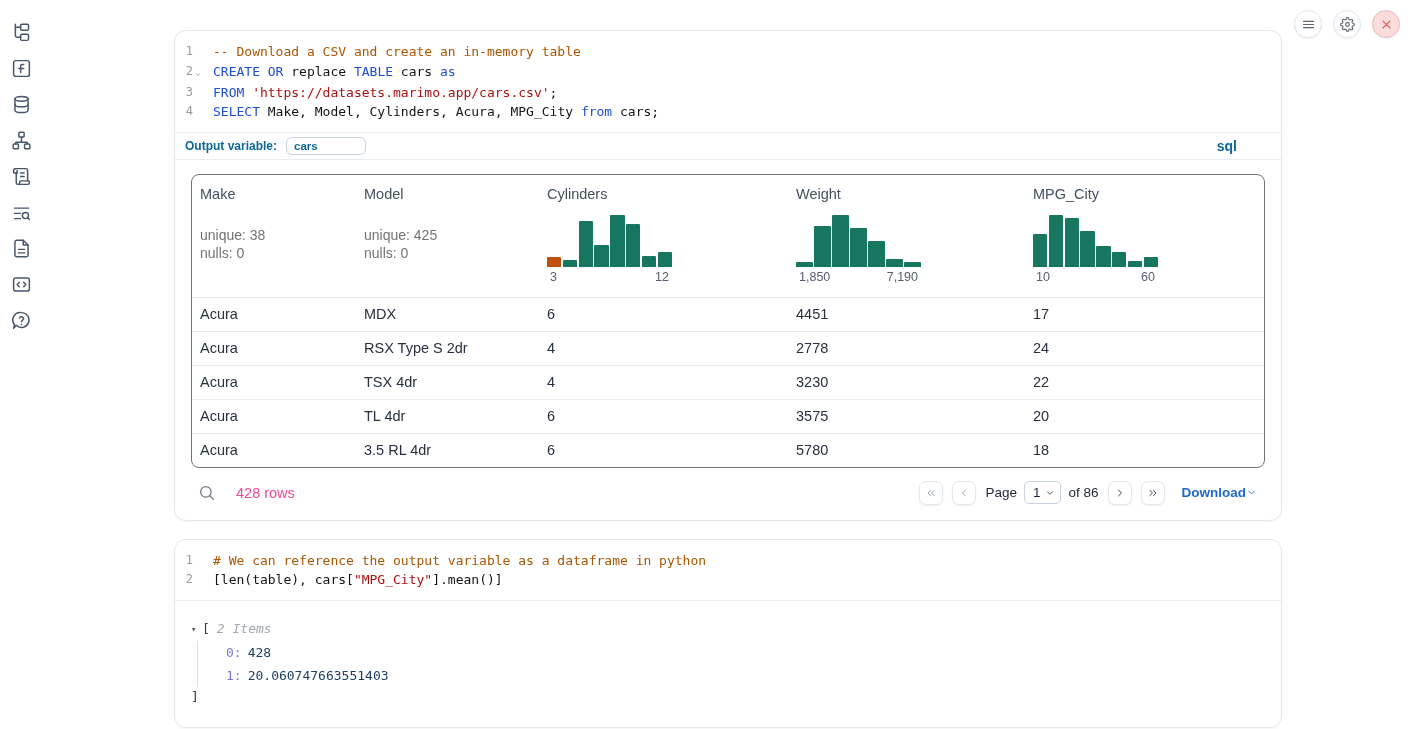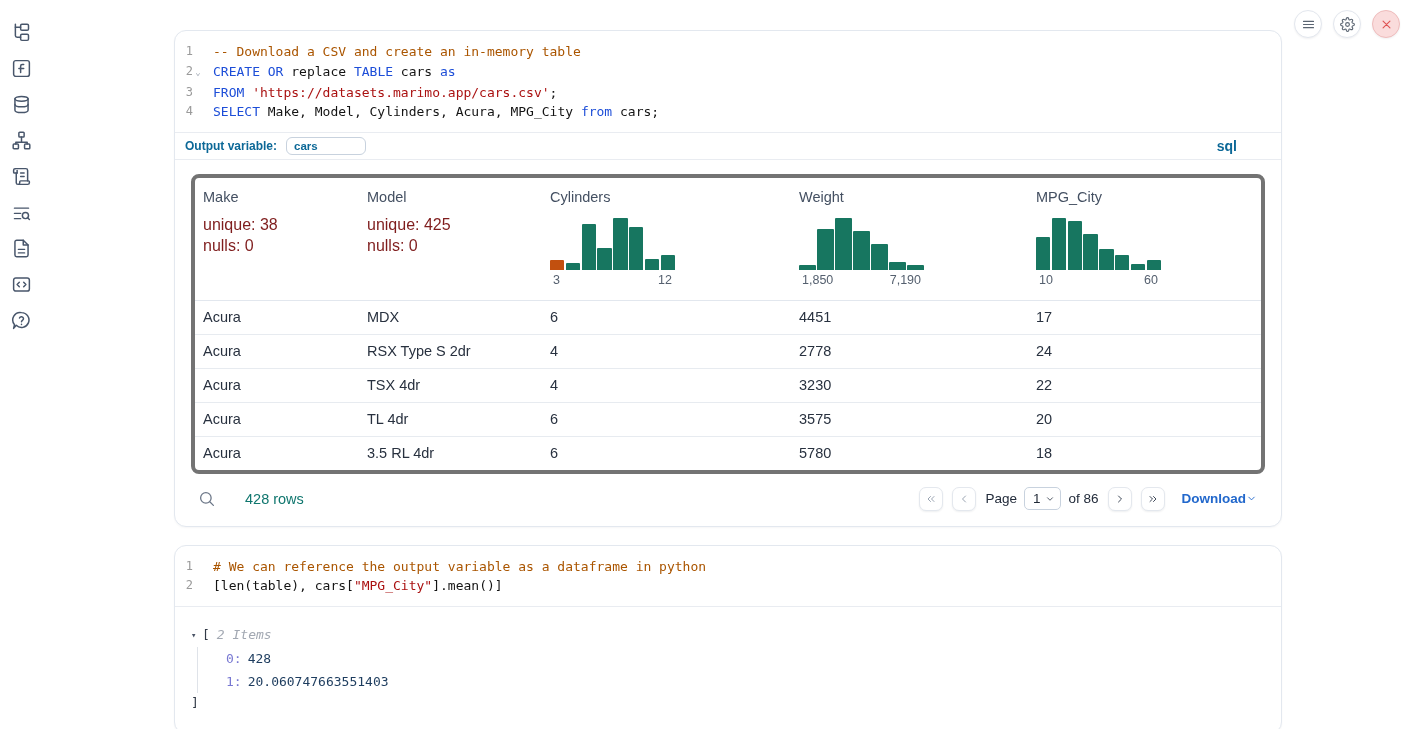--- a/index.html
+++ b/index.html
@@ -45,40 +45,40 @@
     border-top:1px solid #e9ecf1; border-bottom:1px solid #e9ecf1; }
   .outvar-label { font-size:12px; font-weight:700; color:#0c6897; }
   .outvar-input { margin-left:9px; width:80px; height:18px; border:1px solid #c8d2de;
     border-radius:6px; padding:0 7px; font-family:"Liberation Sans",sans-serif;
     font-size:11.5px; font-weight:700; color:#0c6897; outline:none; }
   .flex-spacer { flex:1; }
   .lang-badge { font-size:14px; font-weight:700; color:#0c6897; padding-right:34px; }
 
   
   .cell-output { padding:14px 16px 0; }
-  .table-panel { border:4px solid #737373; border-radius:8px; overflow:hidden; background:#fff; }
+  .table-panel { border:1px solid #737373; border-radius:8px; overflow:hidden; background:#fff; }
   .thead, .trow { display:grid; grid-template-columns:164px 183px 249px 237px 1fr; }
   .thead { border-bottom:1px solid #e2e7ee; }
   .th { padding:11px 8px 8px; }
   .th-name { font-size:14.5px; color:#445062; }
-  .stats { margin-top:9px; font-size:16px; color:#7f1d1d; line-height:1.35; }
+  .stats { margin-top:24px; font-size:14px; color:#737373; line-height:1.35; }
   .hist { margin-top:13px; width:125px; height:52px; display:flex; align-items:flex-end; gap:1.5px; }
   .hist .bar { flex:1; border-radius:1px 1px 0 0; }
   .hist-labels { width:125px; display:flex; justify-content:space-between;
     font-size:12.5px; color:#55606f; margin-top:3px; padding:0 3px 5px; }
   .trow { border-bottom:1px solid #e7ebf0; }
   .trow:last-child { border-bottom:none; }
   .td { padding:7px 8px; font-size:14.5px; color:#28313f; line-height:19px; }
 
   
   .table-footer { display:flex; align-items:center; padding:13px 8px 15px 7px; }
   .search-btn { display:flex; cursor:pointer; }
   .search-btn svg { width:18px; height:18px; stroke:#6b7687; fill:none;
     stroke-width:1.7; stroke-linecap:round; }
-  .row-count { margin-left:29px; font-size:14.5px; color:#0f766e; }
+  .row-count { margin-left:20px; font-size:14.5px; color:#ec4899; }
   .pg-btn { width:24px; height:24px; border:1px solid #e4e8ee; border-radius:7px;
     background:#fff; box-shadow:0 1px 2px rgba(16,24,40,.07); cursor:pointer;
     display:flex; align-items:center; justify-content:center; margin-left:9px; }
   .pg-btn svg { width:12px; height:12px; fill:none; stroke-width:2;
     stroke-linecap:round; stroke-linejoin:round; }
   .pg-btn.dim svg { stroke:#9aa4b2; }
   .pg-btn.on svg { stroke:#3f4959; }
   .page-label { margin-left:9px; font-size:13.5px; color:#222b3a; }
   .page-select { margin-left:7px; height:23px; min-width:35px; border:1px solid #c8d2de;
     border-radius:5px; display:flex; align-items:center; gap:5px; padding:0 5px 0 8px;

